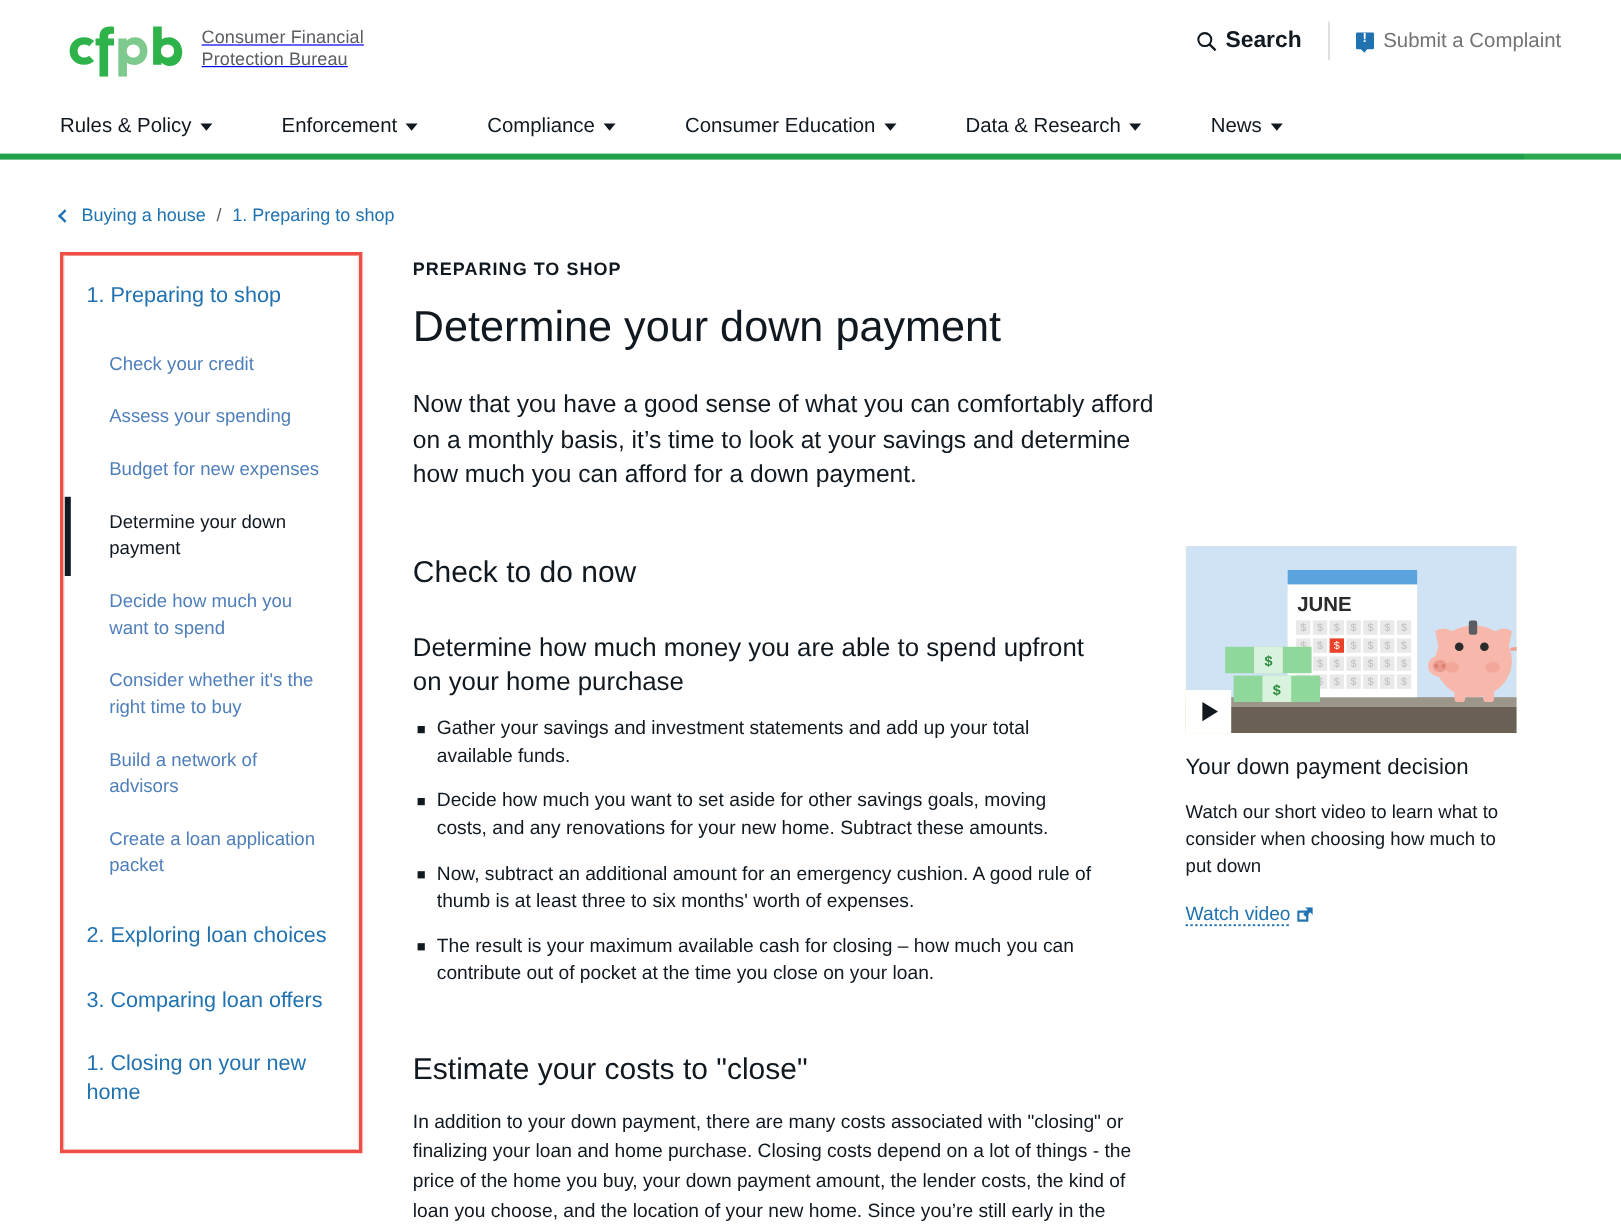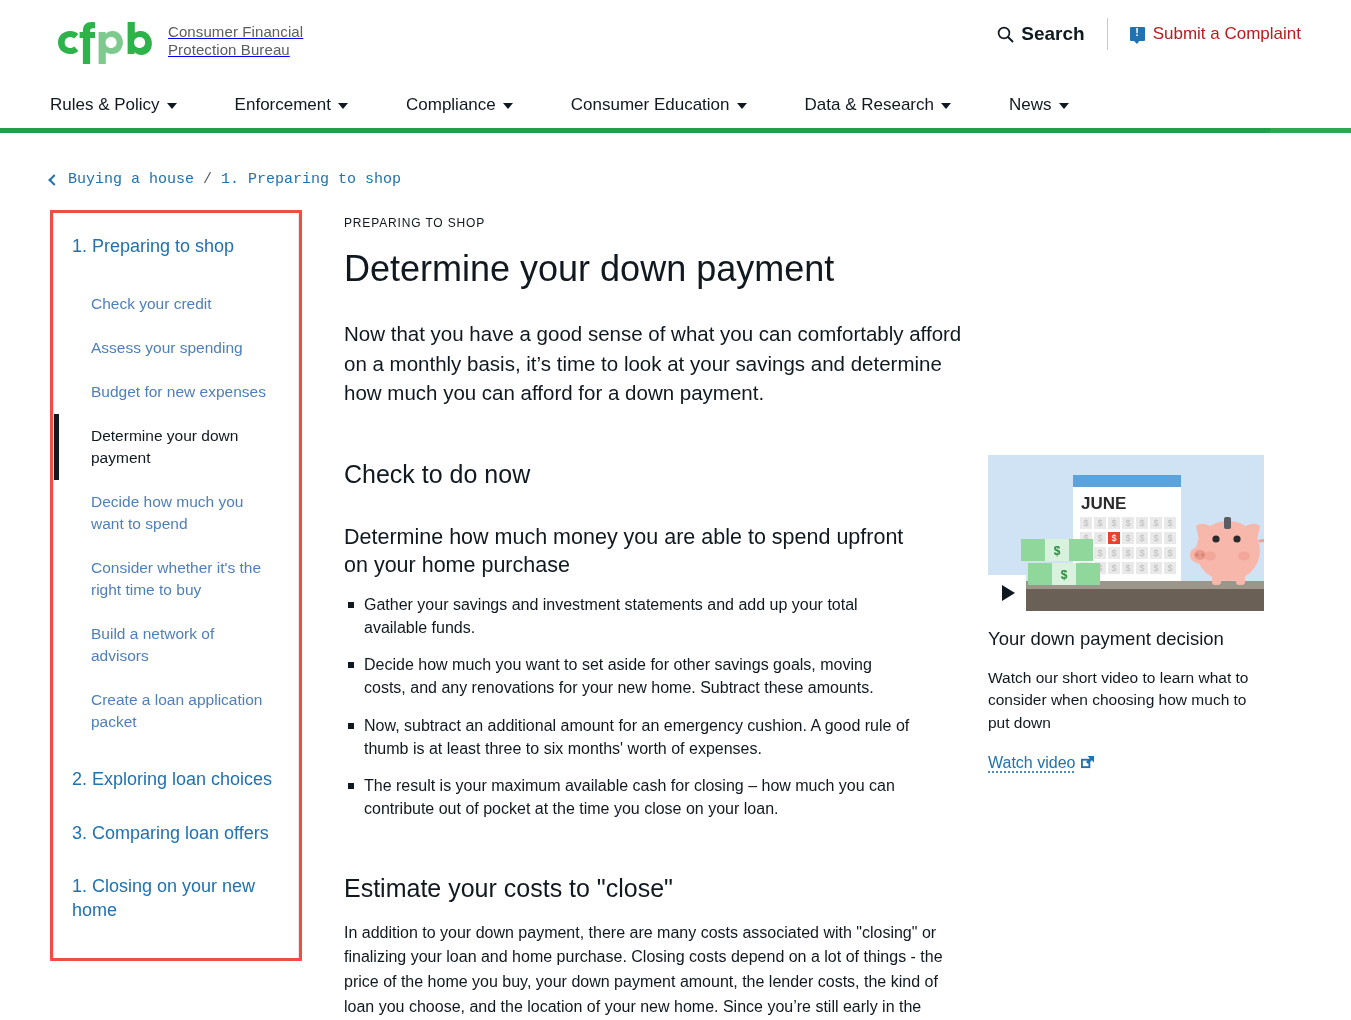--- a/index.html
+++ b/index.html
@@ -35,21 +35,21 @@
     display: flex; align-items: center;
   }
   .search-link {
     display: flex; align-items: center; gap: 7px;
     font-size: 19px; font-weight: bold; color: #101820;
     text-decoration: none; padding-right: 22px;
   }
   .divider-v { width: 1px; height: 32px; background: #c8cbcd; }
   .complaint-link {
     display: flex; align-items: center; gap: 8px;
-    font-size: 17px; color: #b91c1c; text-decoration: none;
+    font-size: 17px; color: #737373; text-decoration: none;
     padding-left: 22px;
   }
   .complaint-icon {
     width: 15px; height: 14px; background: #2072b0;
     position: relative; border-radius: 1px; flex: none;
   }
   .complaint-icon::after {
     content: "!"; position: absolute; left: 0; right: 0; top: -2px;
     text-align: center; color: #fff; font-size: 11px; font-weight: bold;
     line-height: 15px;
@@ -80,21 +80,21 @@
     border-top: 6px solid #101820;
   }
   .green-bar { height: 5px; display: flex; }
   .green-bar .seg1 { background: #20a04a; flex: 0 0 1270px; }
   .green-bar .seg2 { background: #2ca94f; flex: 1; }
 
   
   .breadcrumb {
     padding: 38px 60px 0 50px;
     display: flex; align-items: center; gap: 7px;
-    font-size: 15px; color: #2072b0; font-family: Liberation Mono, monospace;
+    font-size: 15px; color: #2072b0;
   }
   .bc-chevron {
     display: inline-block; width: 8px; height: 8px;
     border-left: 2px solid #2072b0; border-bottom: 2px solid #2072b0;
     transform: rotate(45deg); margin-right: 3px; position: relative; top: 0px;
   }
   .bc-link { color: #2072b0; text-decoration: none; }
   .bc-sep { color: #5a5d61; padding: 0 2px; }
 
   
@@ -136,21 +136,21 @@
     color: #101820;
     border-left: 5px solid #101820;
     padding-left: 32px;
   }
   .sb-gap-top { margin-top: 18px; }
 
   
   .main { flex: 1; display: flex; align-items: flex-start; }
   .main-col { flex: 1; max-width: 620px; }
   .eyebrow {
-    font-size: 12px; font-weight: normal; letter-spacing: .85px;
+    font-size: 15px; font-weight: bold; letter-spacing: .85px;
     color: #101820; margin: 6px 0 0 0;
   }
   h1.page-title {
     font-size: 36px; font-weight: normal; color: #101820;
     margin: 18px 0 0 0; line-height: 1.15;
   }
   .intro {
     font-size: 20.5px; line-height: 1.42; color: #101820;
     margin: 30px 0 0 0; max-width: 625px;
   }

